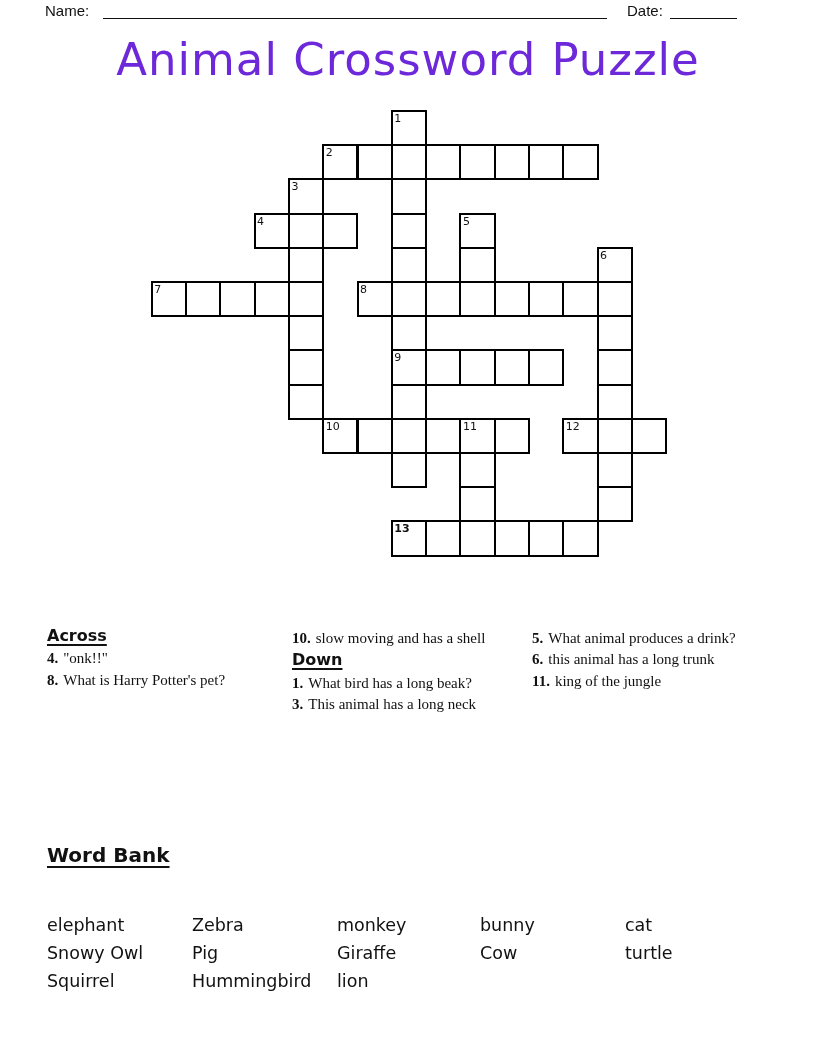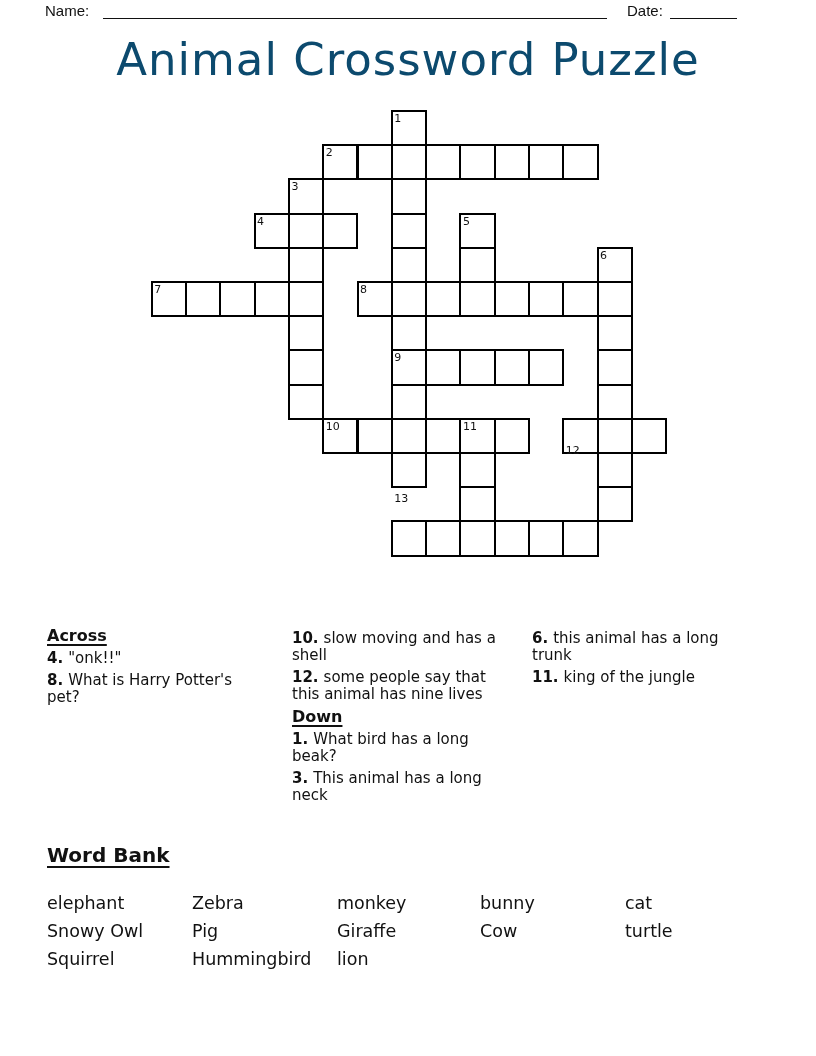--- a/index.html
+++ b/index.html
@@ -8,41 +8,41 @@
   
   .hdr-label{position:absolute;top:2px;font-family:"Liberation Sans",sans-serif;
              font-size:15px;color:#111;}
   .name-label{left:45px;}
   .date-label{left:627px;}
   .fill-line{position:absolute;border-bottom:1.6px solid #111;height:16px;top:2px;}
   .name-line{left:103px;width:504px;}
   .date-line{left:670px;width:67px;}
   
   .title{position:absolute;left:0;top:33px;width:816px;text-align:center;
-         font-size:45px;font-weight:500;letter-spacing:1px;color:#0c4a6e;}
+         font-size:45px;font-weight:500;letter-spacing:1px;color:#6d28d9;}
   
   .grid{position:absolute;left:0;top:0;width:816px;height:600px;}
   .cell{position:absolute;box-sizing:border-box;background:#fff;border:2px solid #000;}
   .cellnum{position:absolute;font-size:11px;line-height:11px;color:#111;}
   
   .cluecol{position:absolute;top:627px;font-size:15px;line-height:17.4px;color:#111;}
   .col-left{left:47px;width:214px;}
   .col-mid{left:292px;width:212px;padding-top:3px;}
   .col-right{left:532px;width:214px;padding-top:3px;}
   .clue-heading{font-size:16px;font-weight:bold;text-decoration:underline;
                 text-decoration-thickness:2px;text-underline-offset:3px;
                 margin:0 0 6px 0;color:#111;}
   .down-heading{margin-top:2px;}
-  .clue{margin:0 0 4px 0;}
+  .clue{margin:0 0 4px 0;font-family:Liberation Serif, serif;}
   .cnum{font-weight:bold;margin-right:5px;}
   
   .wb-heading{position:absolute;left:47px;top:843px;font-size:20px;font-weight:bold;
               text-decoration:underline;text-decoration-thickness:2px;
               text-underline-offset:4px;color:#111;}
-  .wordbank{position:absolute;left:47px;top:890px;width:720px;height:90px;}
+  .wordbank{position:absolute;left:47px;top:912px;width:720px;height:90px;}
   .wb-word{position:absolute;font-size:17.5px;white-space:nowrap;color:#111;}
   .r0{top:3px}.r1{top:31px}.r2{top:59px}
   .c0{left:0}.c1{left:145px}.c2{left:290px}.c3{left:433px}.c4{left:578px}
 </style>
 </head>
 <body>
 
 <div class="page">
 
   <span class="hdr-label name-label">Name:</span>
@@ -134,39 +134,39 @@
       <span class="cellnum" style="left: 325.7px; top: 147.2px;">2</span>
       <span class="cellnum" style="left: 291.4px; top: 181.4px;">3</span>
       <span class="cellnum" style="left: 257.1px; top: 215.6px;">4</span>
       <span class="cellnum" style="left: 462.9px; top: 215.6px;">5</span>
       <span class="cellnum" style="left: 600.1px; top: 249.8px;">6</span>
       <span class="cellnum" style="left: 154.2px; top: 284px;">7</span>
       <span class="cellnum" style="left: 360px; top: 284px;">8</span>
       <span class="cellnum" style="left: 394.3px; top: 352.4px;">9</span>
       <span class="cellnum" style="left: 325.7px; top: 420.8px;">10</span>
       <span class="cellnum" style="left: 462.9px; top: 420.8px;">11</span>
-      <span class="cellnum" style="left: 565.8px; top: 420.8px; margin-top: 24px;">12</span>
-      <span class="cellnum" style="left: 394.3px; top: 493px;">13</span>
+      <span class="cellnum" style="left: 565.8px; top: 420.8px;">12</span>
+      <span class="cellnum" style="left: 394.3px; top: 523px; font-weight: bold;">13</span>
     </div>
 
   <div class="cluecol col-left">
     <div class="clue-heading">Across</div>
     <div class="clue"><b class="cnum">4.</b><span>"onk!!"</span></div>
     <div class="clue"><b class="cnum">8.</b><span>What is Harry Potter's pet?</span></div>
   </div>
 
   <div class="cluecol col-mid">
     <div class="clue"><b class="cnum">10.</b><span>slow moving and has a shell</span></div>
-    <div class="clue"><b class="cnum">12.</b><span>some people say that this animal has nine lives</span></div>
     <div class="clue-heading down-heading">Down</div>
     <div class="clue"><b class="cnum">1.</b><span>What bird has a long beak?</span></div>
     <div class="clue"><b class="cnum">3.</b><span>This animal has a long neck</span></div>
   </div>
 
   <div class="cluecol col-right">
+    <div class="clue"><b class="cnum">5.</b><span>What animal produces a drink?</span></div>
     <div class="clue"><b class="cnum">6.</b><span>this animal has a long trunk</span></div>
     <div class="clue"><b class="cnum">11.</b><span>king of the jungle</span></div>
   </div>
 
   <div class="wb-heading">Word Bank</div>
   <div class="wordbank">
     <span class="wb-word r0 c0">elephant</span>
     <span class="wb-word r0 c1">Zebra</span>
     <span class="wb-word r0 c2">monkey</span>
     <span class="wb-word r0 c3">bunny</span>

